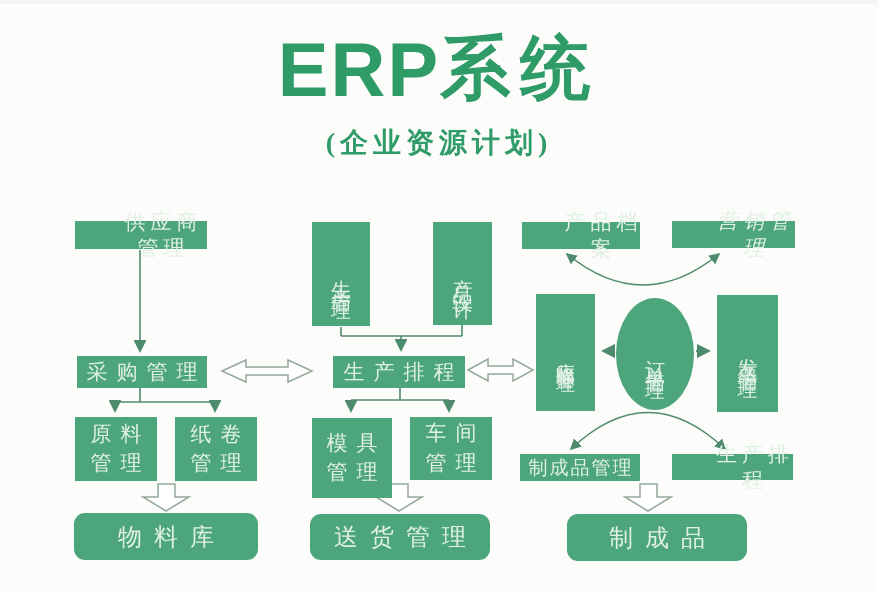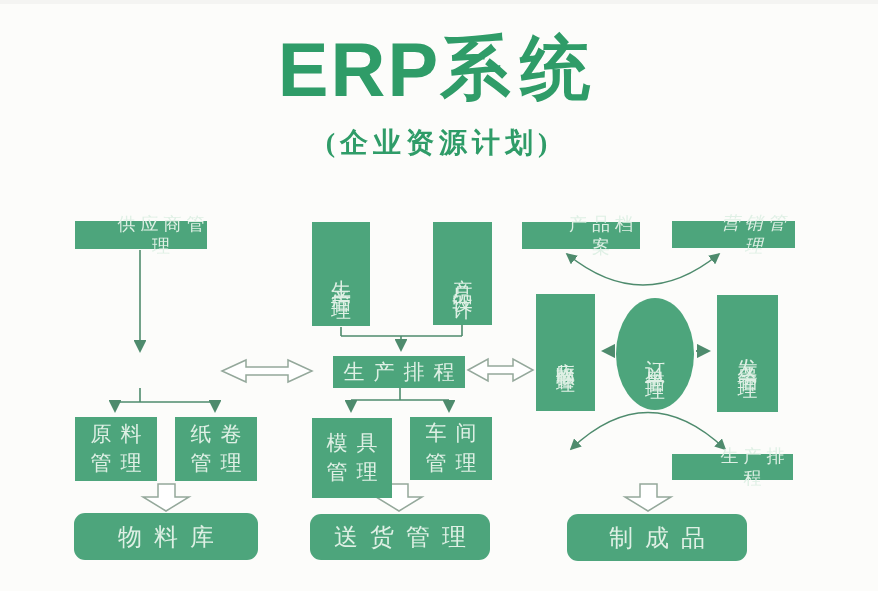--- a/index.html
+++ b/index.html
@@ -37,21 +37,21 @@
   
   .node{
     position:absolute;
     background:#4da57c;
     color:#dff0e5;
     display:flex;align-items:center;justify-content:center;
     text-align:center;
     box-sizing:border-box;
     line-height:1.25;
   }
-  .h19{font-size:18px;letter-spacing:5px;padding-left:40px;}
+  .h19{font-size:21px;letter-spacing:5px;padding-left:40px;}
   .h19 span{margin-right:-5px;}
   .h21{font-size:21px;letter-spacing:9px;}
   .h21 span{margin-right:-9px;}
   .tight{font-size:19px;letter-spacing:2px;}
   .tight span{margin-right:-2px;}
   .big{font-size:24px;letter-spacing:12px;}
   .big span{margin-right:-12px;}
   .two-line{font-size:21px;letter-spacing:9px;line-height:1.4;white-space:pre-line;}
   .two-line span{margin-right:-9px;}
   .vert span{
@@ -112,20 +112,23 @@
 
   <div class="title">
     <span class="erp">ERP</span><span class="cjk">系统</span>
   </div>
   <div class="subtitle">(企业资源计划)</div>
 
   <div class="node h19" style="left:75px;top:217px;width:132px;height:28px;">
     <span>供应商管理</span>
     </div>
 
+  <div class="node h21" style="left:77px;top:352px;width:130px;height:32px;">
+    <span>采购管理</span>
+    </div>
 
   <div class="node two-line" style="left:75px;top:413px;width:82px;height:64px;">
     <span>原料
 管理</span></div>
 
   <div class="node two-line" style="left:175px;top:413px;width:82px;height:64px;">
     <span>纸卷
 管理</span></div>
 
   <div class="node big rounded" style="left:74px;top:509px;width:184px;height:47px;">
@@ -169,20 +172,23 @@
     </div>
 
   <div class="node vert ellipse" style="left:616px;top:294px;width:78px;height:112px;">
     <span>订单管理</span>
     </div>
 
   <div class="node vert" style="left:717px;top:291px;width:61px;height:117px;">
     <span>发票管理</span>
     </div>
 
+  <div class="node tight" style="left:520px;top:450px;width:120px;height:27px;">
+    <span>制成品管理</span>
+    </div>
 
   <div class="node h19" style="left:672px;top:450px;width:121px;height:26px;">
     <span>生产排程</span>
     </div>
 
   <div class="node big rounded" style="left:567px;top:510px;width:180px;height:47px;">
     <span>制成品</span>
     </div>
 
 </div>

